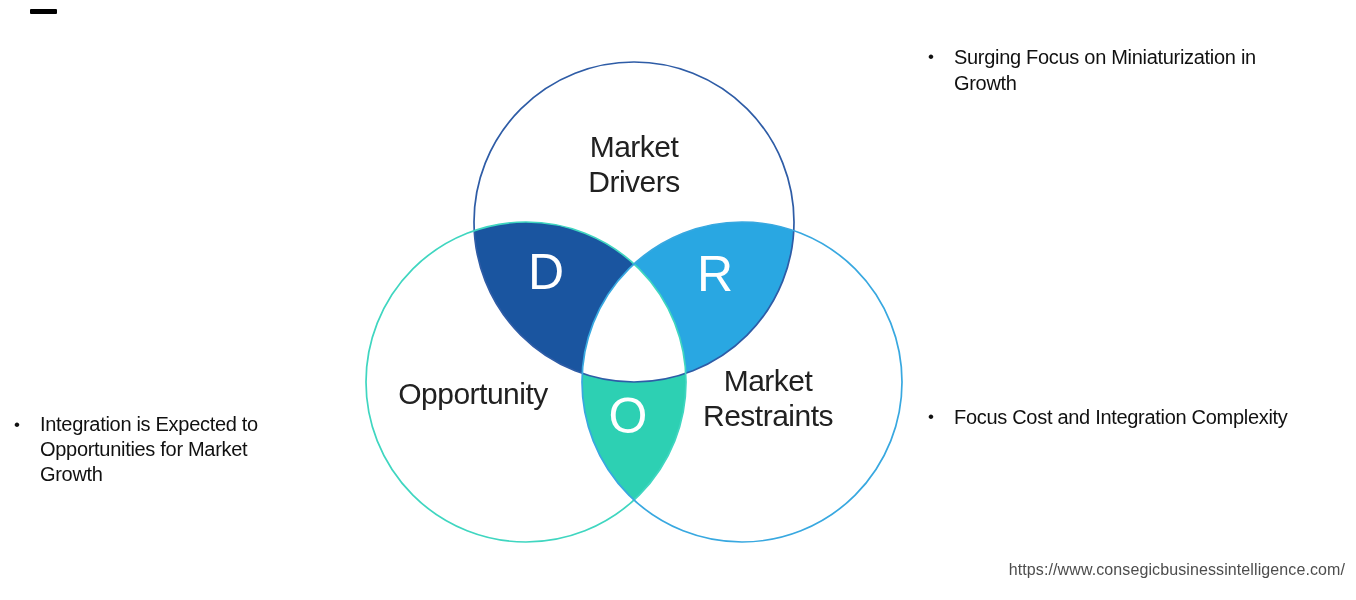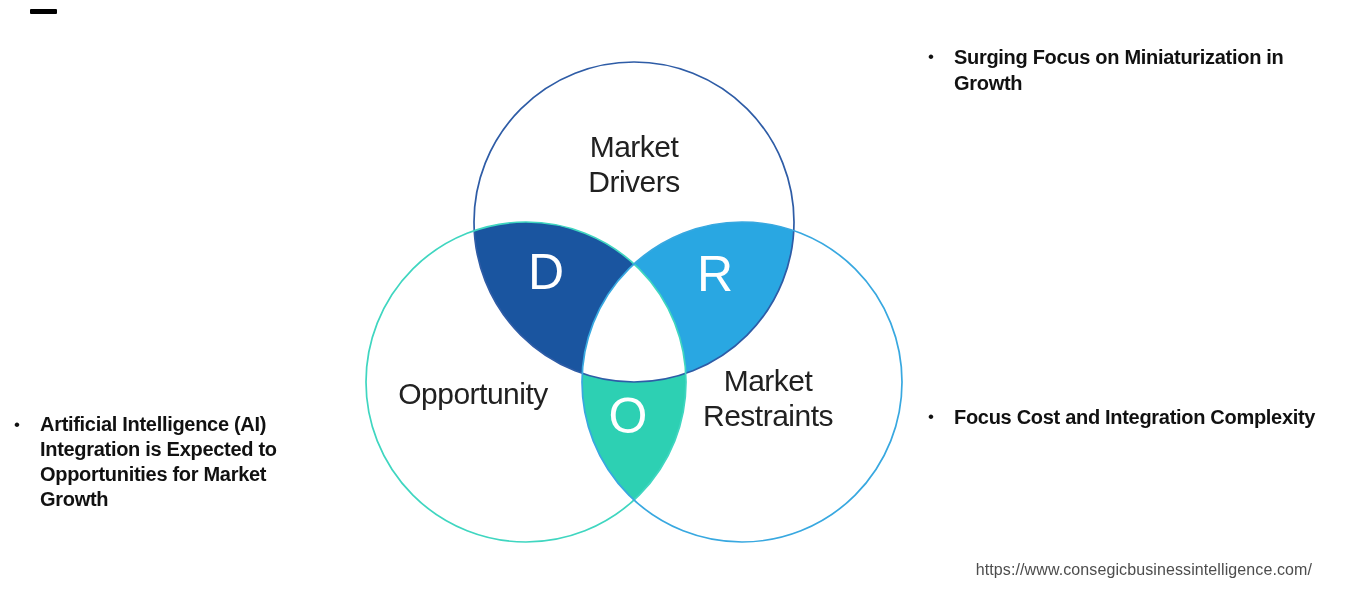--- a/index.html
+++ b/index.html
@@ -49,29 +49,29 @@
   }
   .bullet-dot {
     font-size: 17px;
     line-height: 26px;
     width: 26px;
     flex: 0 0 26px;
     color: #111111;
   }
   .bullet-lines {
     font-size: 20px;
-    font-weight: 700;
+    font-weight: 400;
     line-height: 26px;
     letter-spacing: -0.3px;
     white-space: nowrap;
   }
   .bullet-lines.compact { line-height: 25px; }
   .footer-url {
     position: absolute;
-    right: 44px;
+    right: 11px;
     top: 561px;
     font-size: 16px;
     color: #4d4d4d;
     letter-spacing: 0.1px;
   }
 </style>
 </head>
 <body>
 
 <div class="stage">
@@ -127,21 +127,20 @@
     <span class="bullet-dot">•</span>
     <div class="bullet-lines">
       <div>Surging Focus on Miniaturization in</div>
       <div>Growth</div>
     </div>
   </div>
 
   <div class="bullet-block" style="left:14px; top:412px;">
     <span class="bullet-dot">•</span>
     <div class="bullet-lines compact">
-      <div>Artificial Intelligence (AI)</div>
       <div>Integration is Expected to</div>
       <div>Opportunities for Market</div>
       <div>Growth</div>
     </div>
   </div>
 
   <div class="bullet-block" style="left:928px; top:404px;">
     <span class="bullet-dot">•</span>
     <div class="bullet-lines">
       <div>Focus Cost and Integration Complexity</div>

